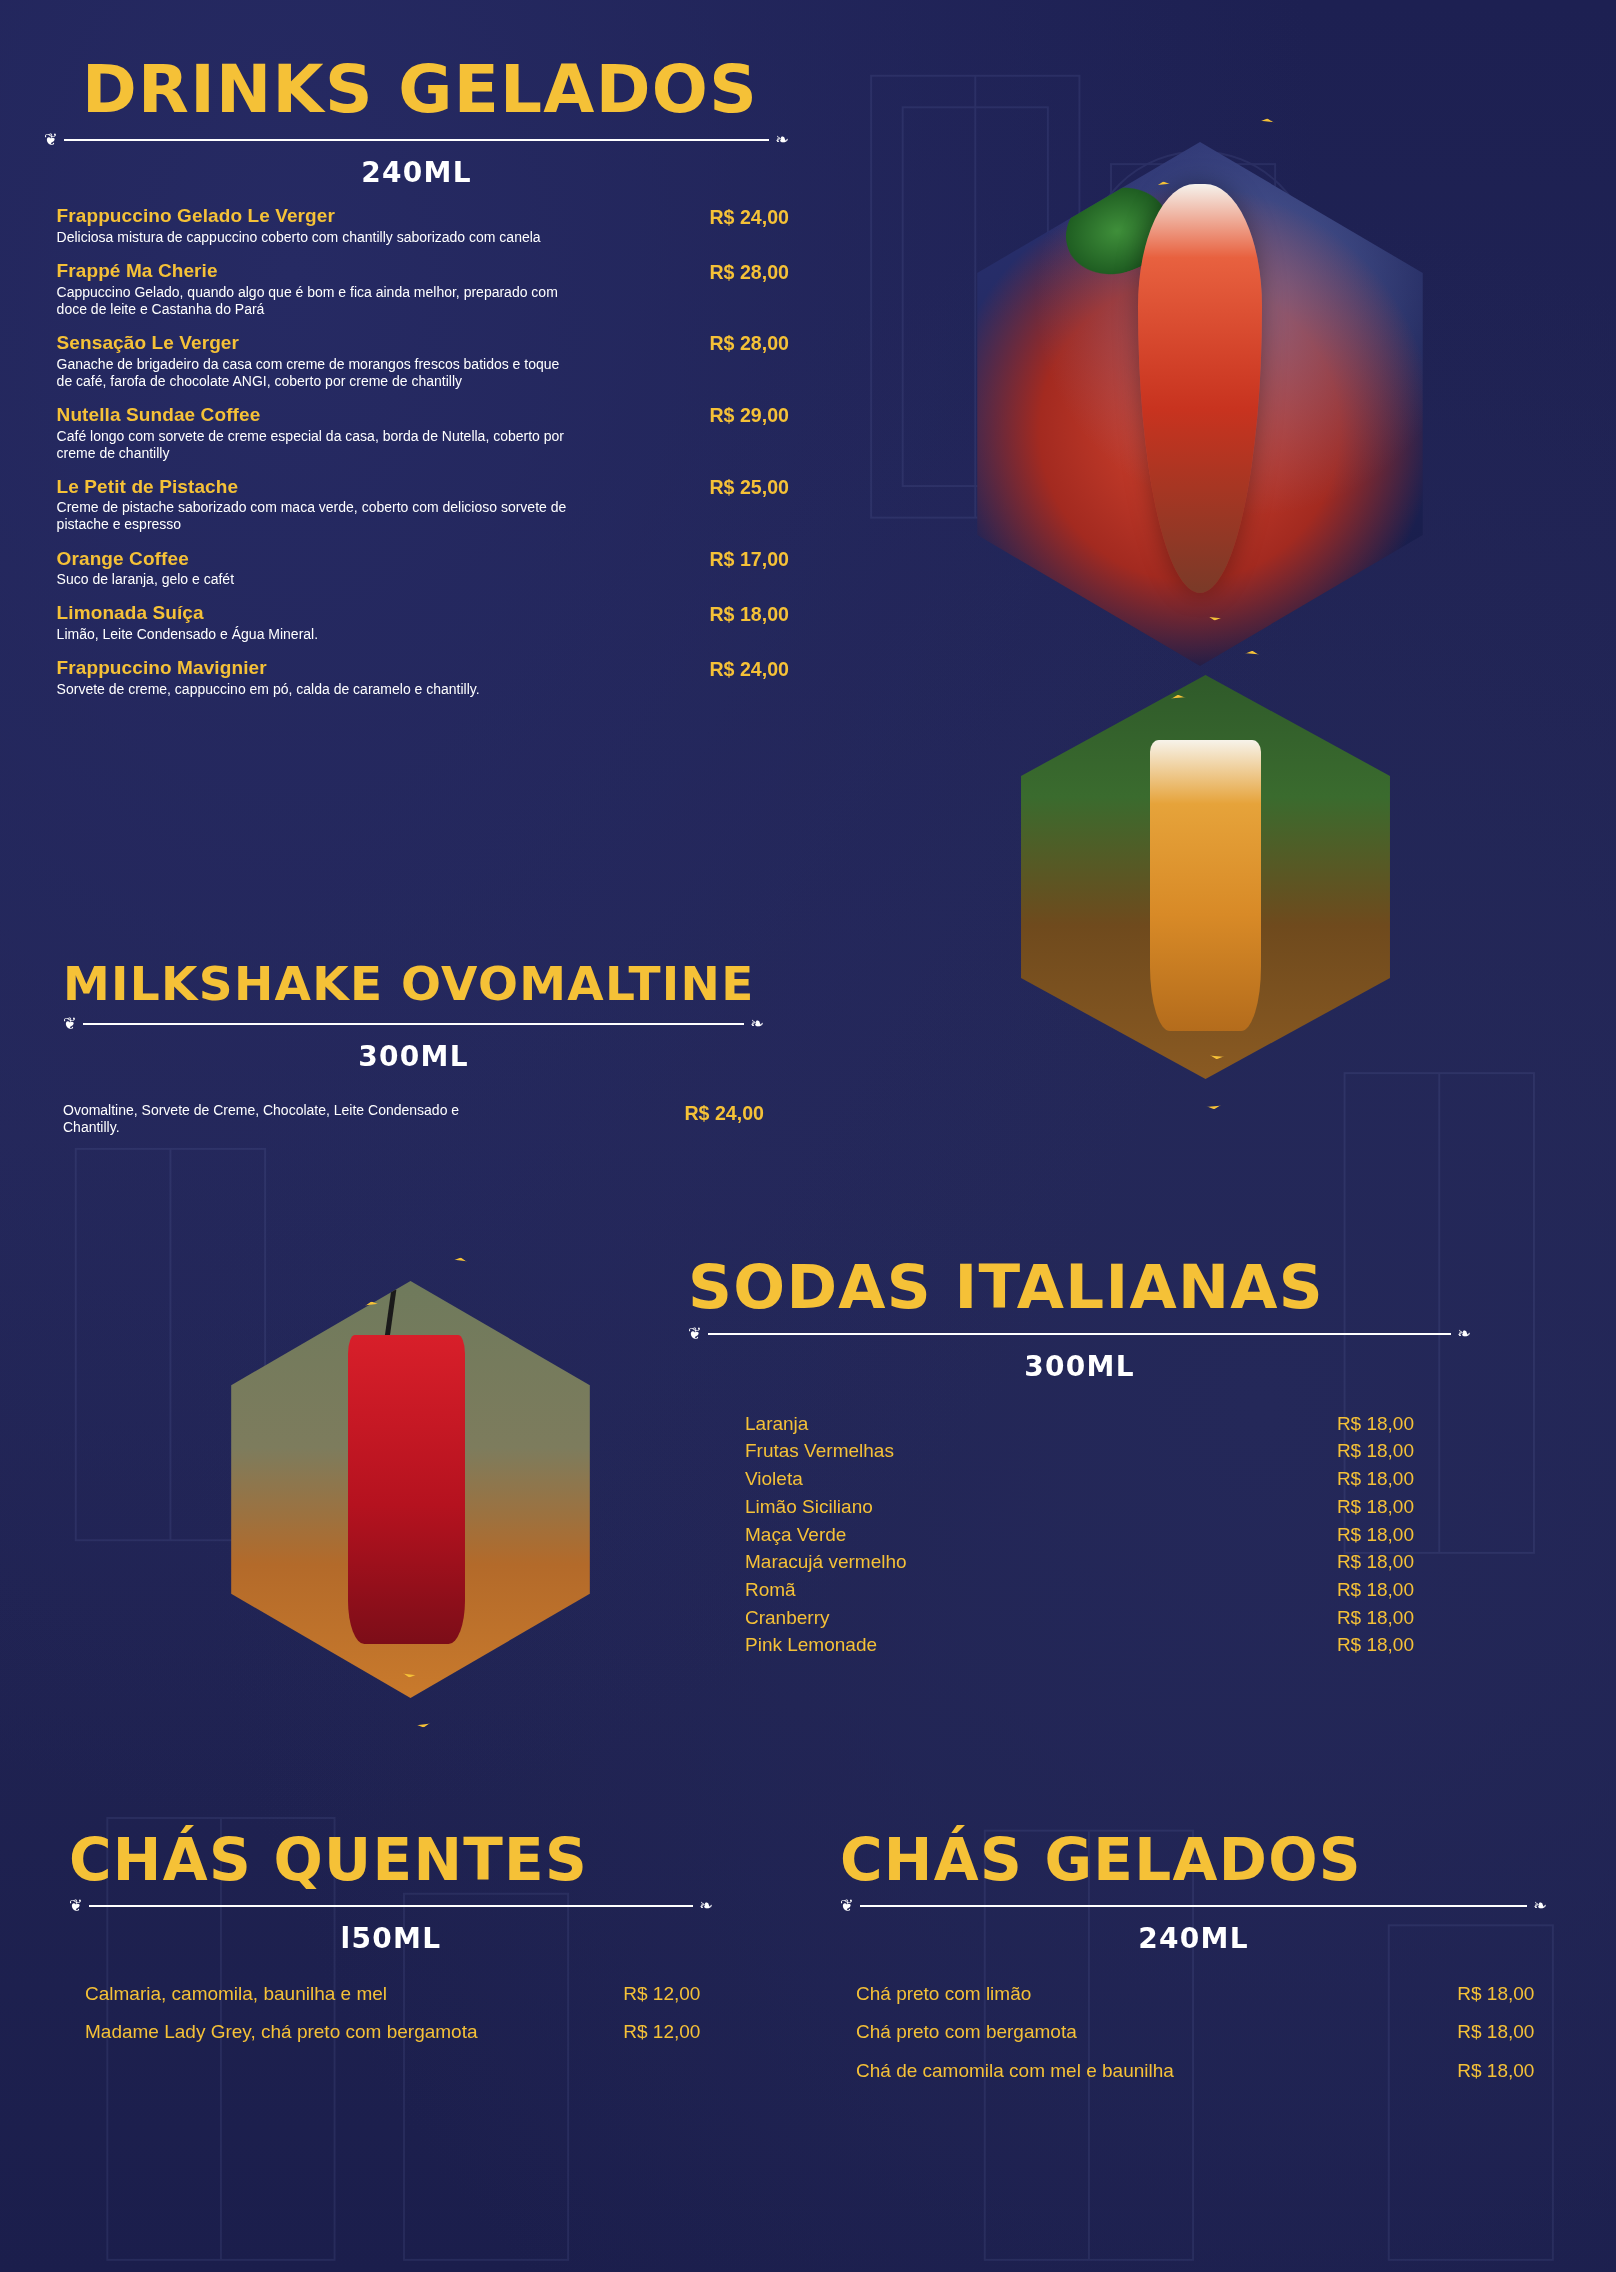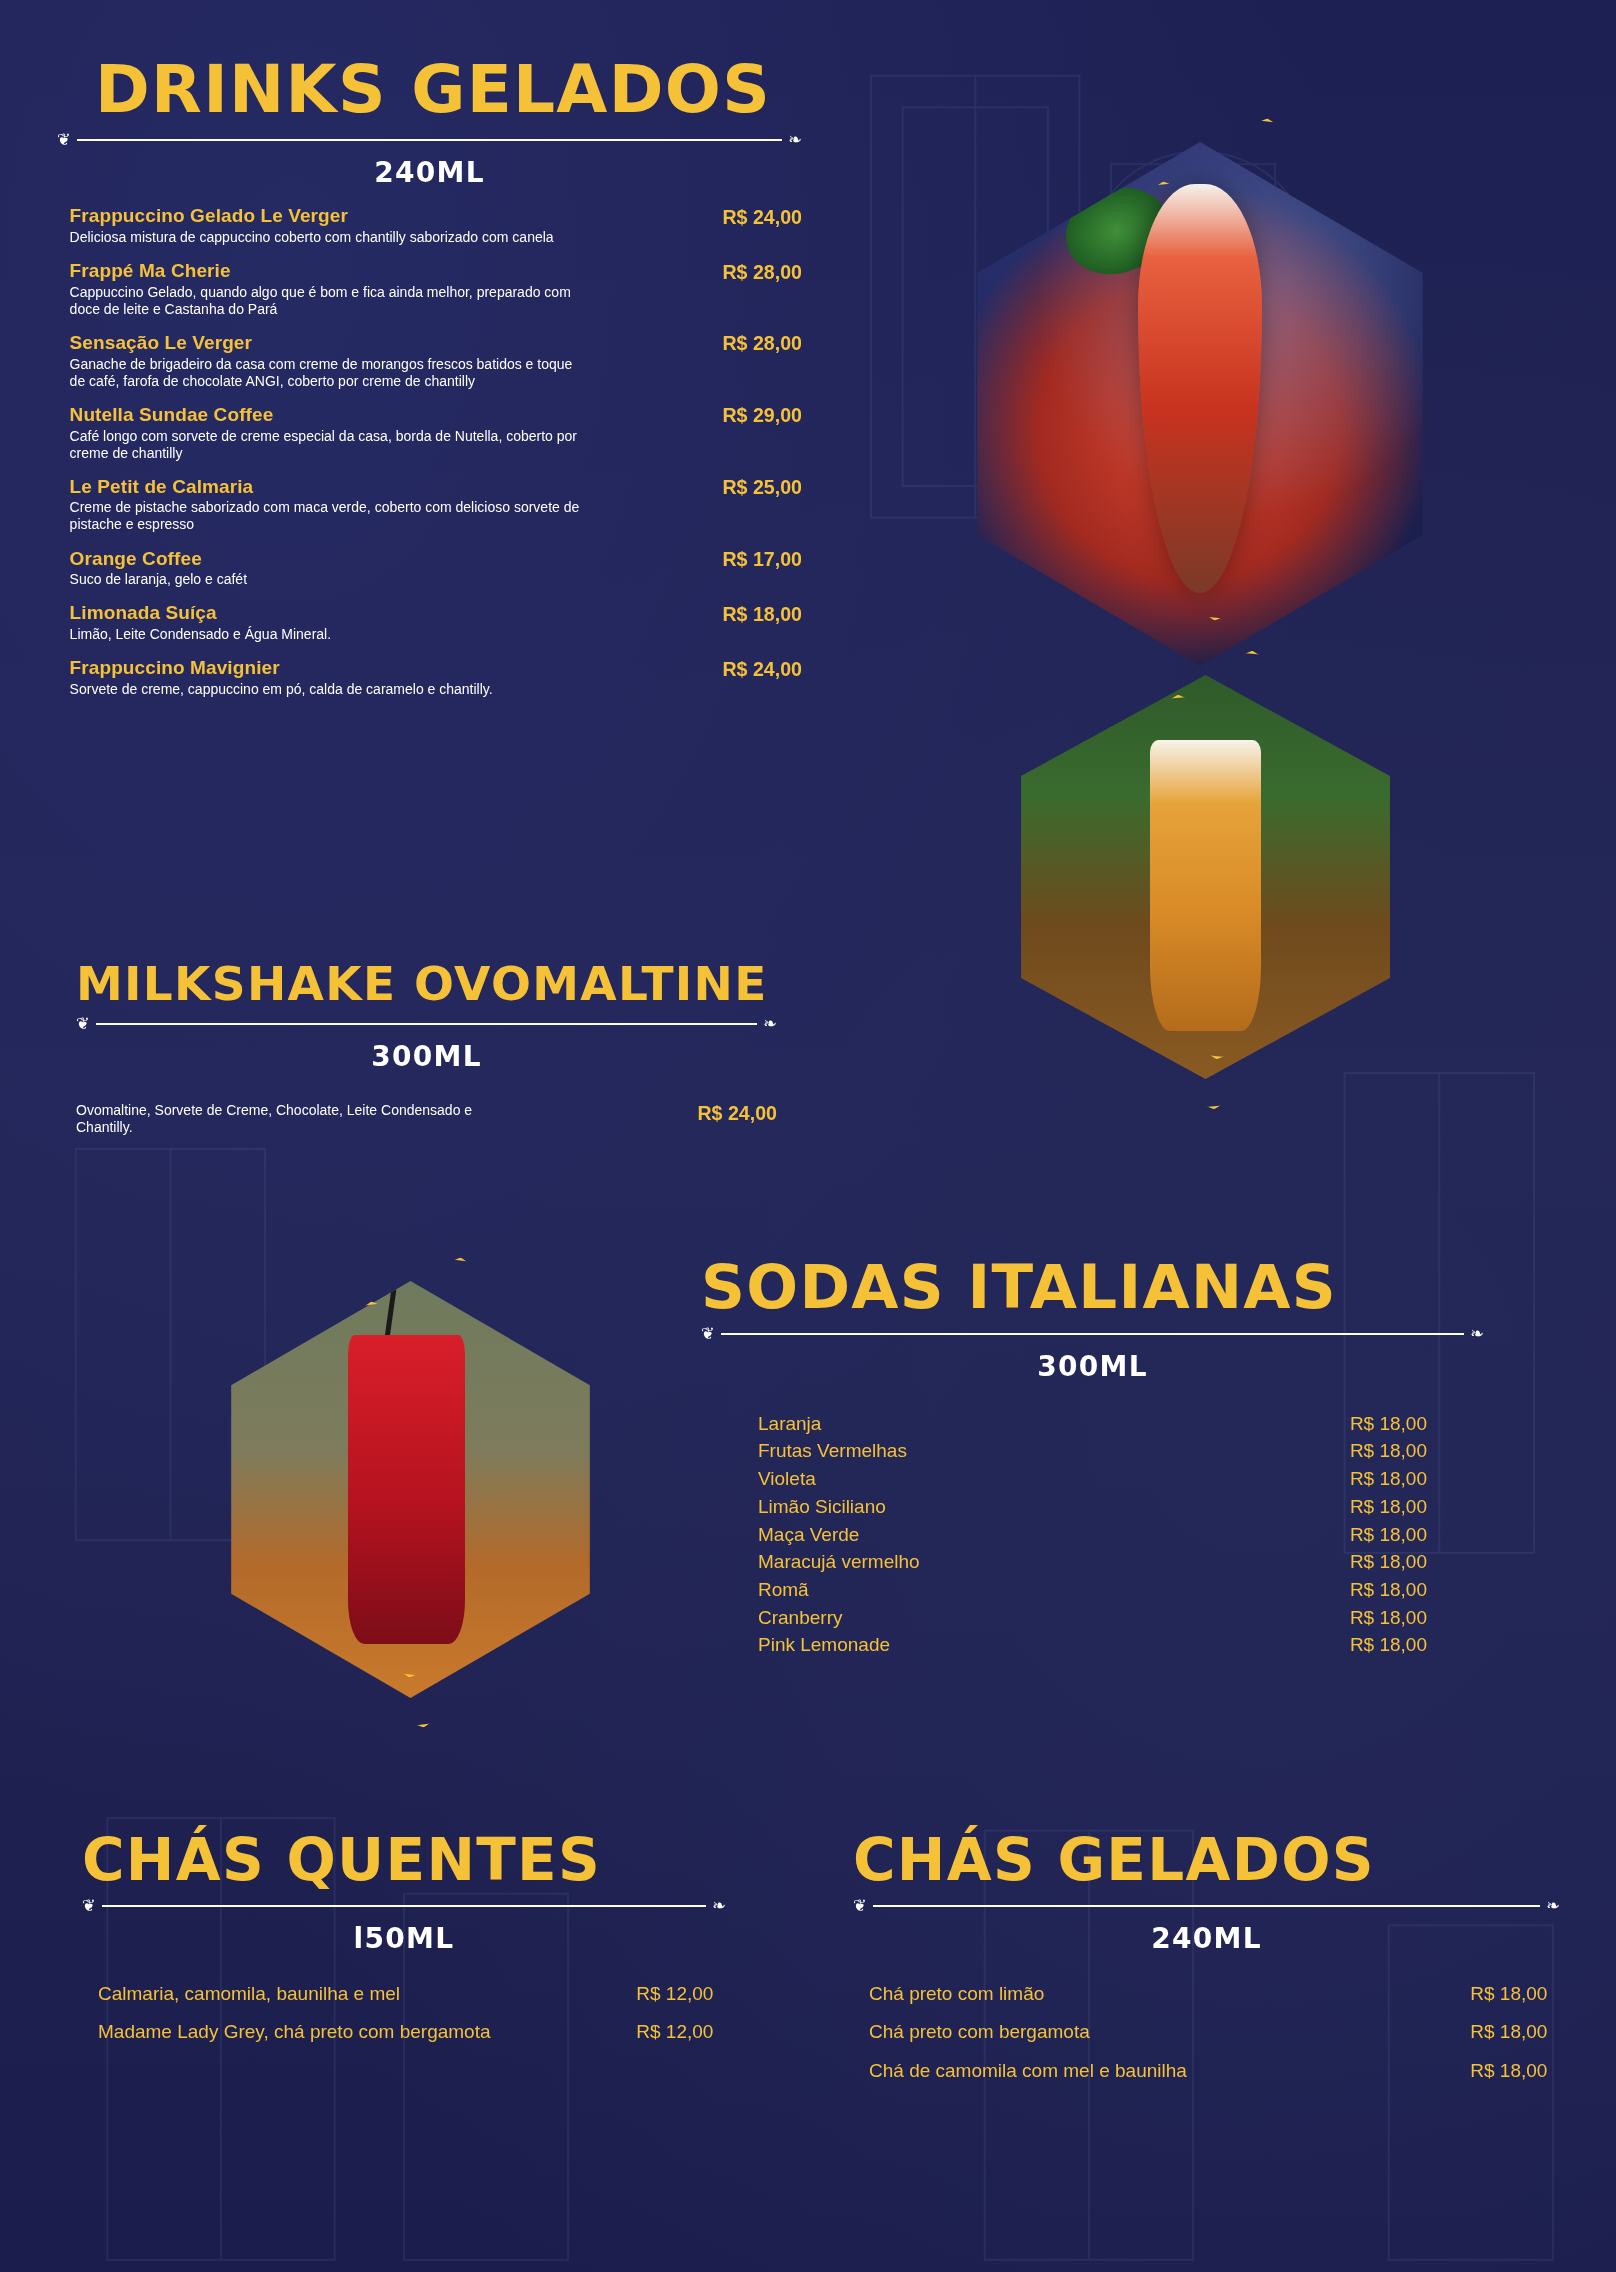--- a/index.html
+++ b/index.html
@@ -28,21 +28,20 @@
   }
   .bg-lines {
     position: absolute;
     inset: 0;
     opacity: 0.10;
   }
 
   
   .section {
     position: absolute;
-    margin-left: 13px;
   }
   .sec-title {
     font-family: "DejaVu Sans", sans-serif;
     font-weight: 700;
     color: #f5c137;
     letter-spacing: 1.3px;
     text-align: left;
     line-height: 1;
     font-size: 56px;
     text-transform: uppercase;
@@ -277,21 +276,21 @@
     </div>
     <div class="item">
       <div class="item-left">
         <div class="item-name">Nutella Sundae Coffee</div>
         <div class="item-desc"> Café longo com sorvete de creme especial da casa, borda de Nutella, coberto por creme de chantilly</div>
       </div>
       <div class="item-price">R$ 29,00</div>
     </div>
     <div class="item">
       <div class="item-left">
-        <div class="item-name">Le Petit de Calmaria</div>
+        <div class="item-name">Le Petit de Pistache</div>
         <div class="item-desc">Creme de pistache saborizado com maca verde, coberto com delicioso sorvete de pistache e espresso</div>
       </div>
       <div class="item-price">R$ 25,00</div>
     </div>
     <div class="item">
       <div class="item-left">
         <div class="item-name">Orange Coffee</div>
         <div class="item-desc">Suco de laranja, gelo e cafét</div>
       </div>
       <div class="item-price">R$ 17,00</div>

